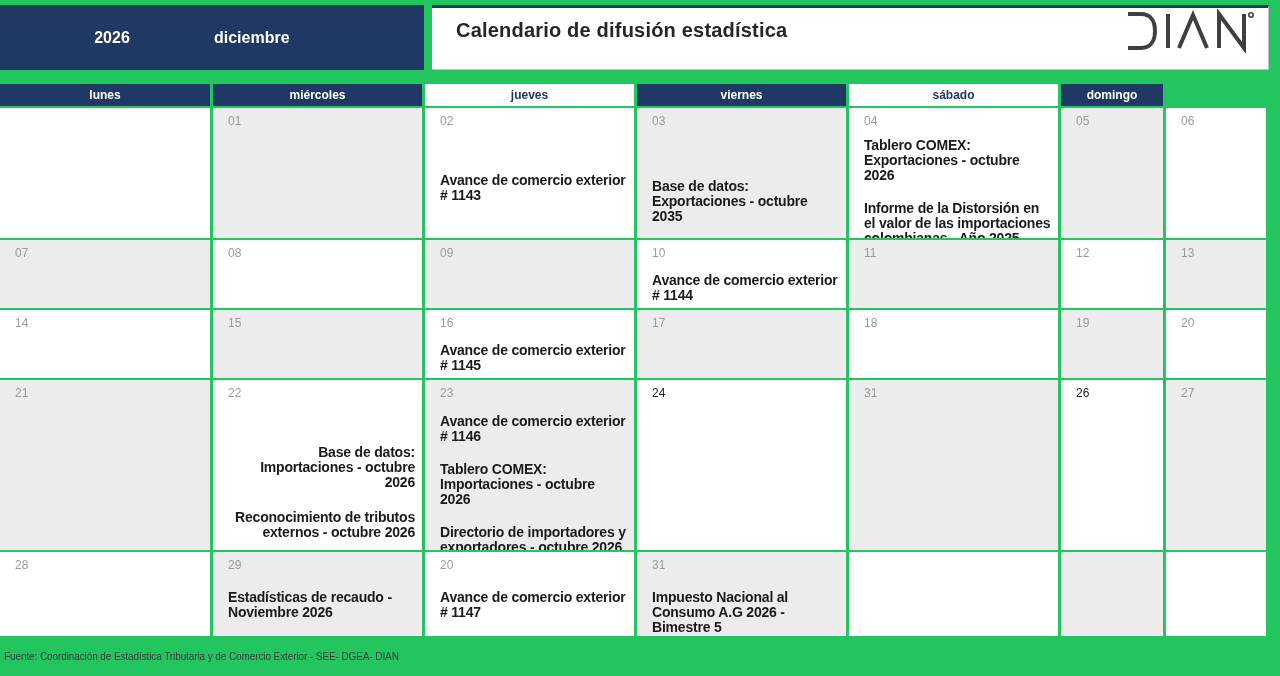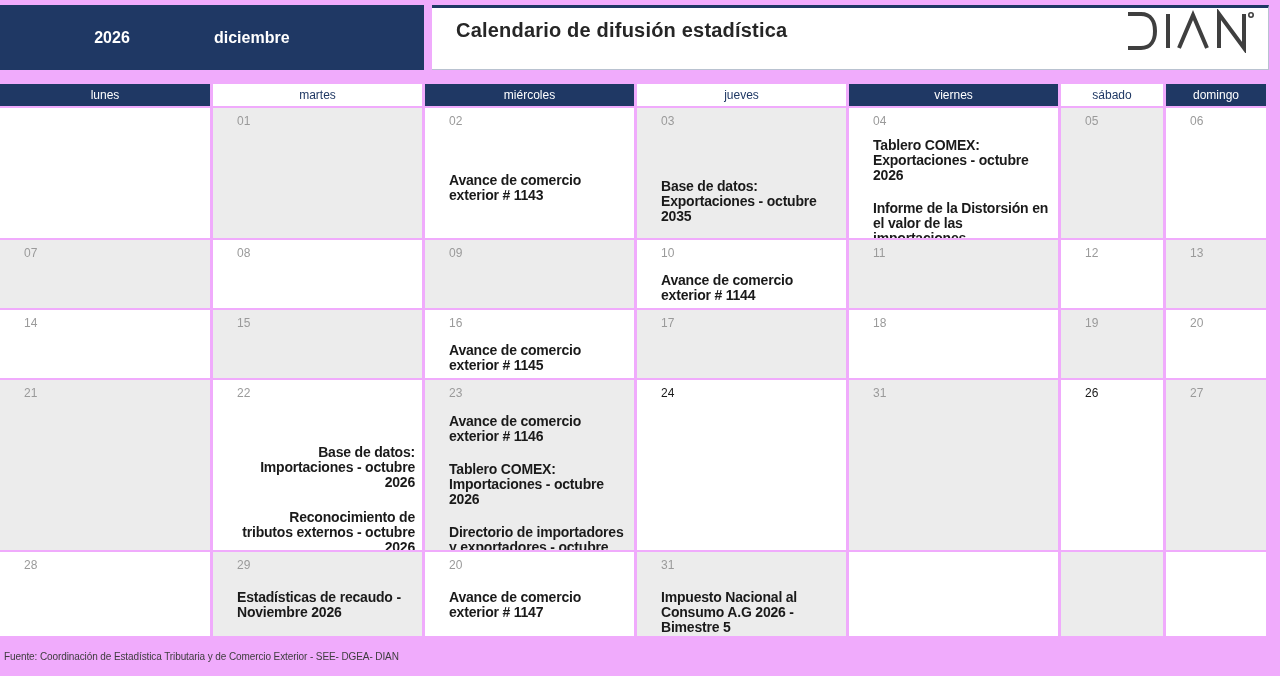--- a/index.html
+++ b/index.html
@@ -1,21 +1,21 @@
 <!DOCTYPE html>
 <html style="--navy: #1f3864; --cell-gray: #ececec; --date-gray: #9a9a9a; --date-dark: #1a1a1a; --ink: #1a1a1a; --logo-gray: #3f3f3f;"><head>
 <meta charset="utf-8">
 <style>
   html,body{margin:0;padding:0;}
   body{
     width:1280px;height:676px;overflow:hidden;background:#fff;
     font-family:"Liberation Sans", sans-serif;
     -webkit-font-smoothing:antialiased;
   }
-  .page{position:relative;width:1280px;height:676px;background:#f0abfc;}
+  .page{position:relative;width:1280px;height:676px;background:#22c55e;}
 
   
   .topbar{position:absolute;top:5px;left:0;width:1269px;height:65px;display:flex;}
   .month-box{
     width:424px;flex:0 0 424px;background:var(--navy);color:#fff;
     display:flex;align-items:center;font-weight:bold;font-size:16px;
   }
   .month-box .year{margin-left:84px;min-width:56px;text-align:center;}
   .month-box .month{margin-left:74px;}
   .title-box{
@@ -27,32 +27,32 @@
   .title-box h1{margin:0;font-size:20px;font-weight:bold;color:#262626;letter-spacing:.2px;}
   .logo{margin-left:auto;margin-right:2px;display:flex;align-items:center;}
   .logo svg{display:block;}
 
   
   .dow-row{
     position:absolute;top:84px;left:0;height:22px;
     display:grid;grid-template-columns:210px 209px 209px 209px 209px 102px 100px;
     column-gap:3px;
   }
-  .dow{display:flex;align-items:center;justify-content:center;font-weight:normal;font-size:12px;}
+  .dow{display:flex;align-items:center;justify-content:center;font-weight:bold;font-size:12px;}
   .dow.navy{background:var(--navy);color:#fff;}
   .dow.white{background:#fff;color:var(--navy);}
 
   
   .grid{
     position:absolute;top:108px;left:0;
     display:grid;grid-template-columns:210px 209px 209px 209px 209px 102px 100px;
     grid-template-rows:130px 68px 68px 170px 84px;
     column-gap:3px;row-gap:2px;
   }
-  .cell{padding:5px 7px 5px 24px;box-sizing:border-box;overflow:hidden;}
+  .cell{padding:5px 7px 5px 15px;box-sizing:border-box;overflow:hidden;}
   .cell.gray{background:var(--cell-gray);}
   .cell.white{background:#fff;}
   .cell-date{font-size:12px;line-height:16px;color:var(--date-gray);}
   .cell.dark-date .cell-date{color:var(--date-dark);}
   .cell-events{margin-top:10px;}
   .event{
     font-size:14px;font-weight:bold;color:var(--ink);
     line-height:15px;letter-spacing:-.2px;
   }
   .event + .event{margin-top:17px;}
@@ -94,21 +94,20 @@
           <path d="M55 39 L69 6 L83 39"></path>
           <path d="M95 39 V5 L120 39 V5"></path>
           <circle cx="127" cy="6" r="2.2" stroke-width="1.6"></circle>
         </svg>
       </div>
     </div>
   </div>
 
   <div class="dow-row" id="dow-row">
       <div class="dow navy">lunes</div>
-      <div class="dow white">martes</div>
       <div class="dow navy">miércoles</div>
       <div class="dow white">jueves</div>
       <div class="dow navy">viernes</div>
       <div class="dow white">sábado</div>
       <div class="dow navy">domingo</div>
     </div>
 
   <div class="grid" id="calendar-grid">
       <div class="cell white">
         <div class="cell-date"></div>

